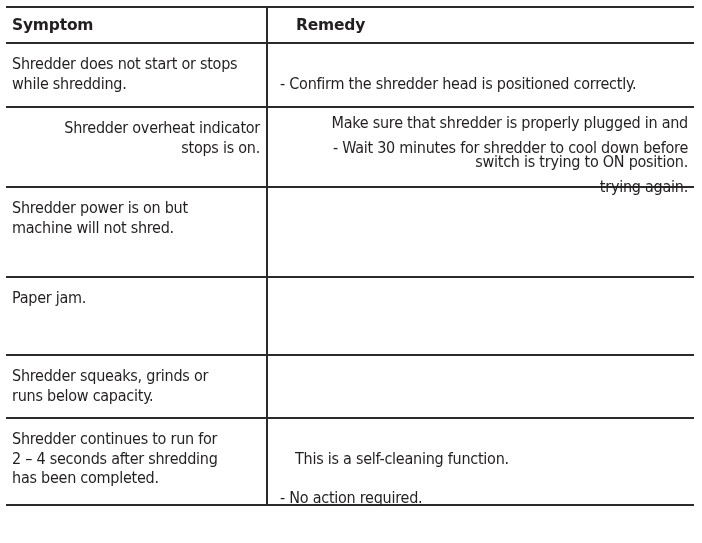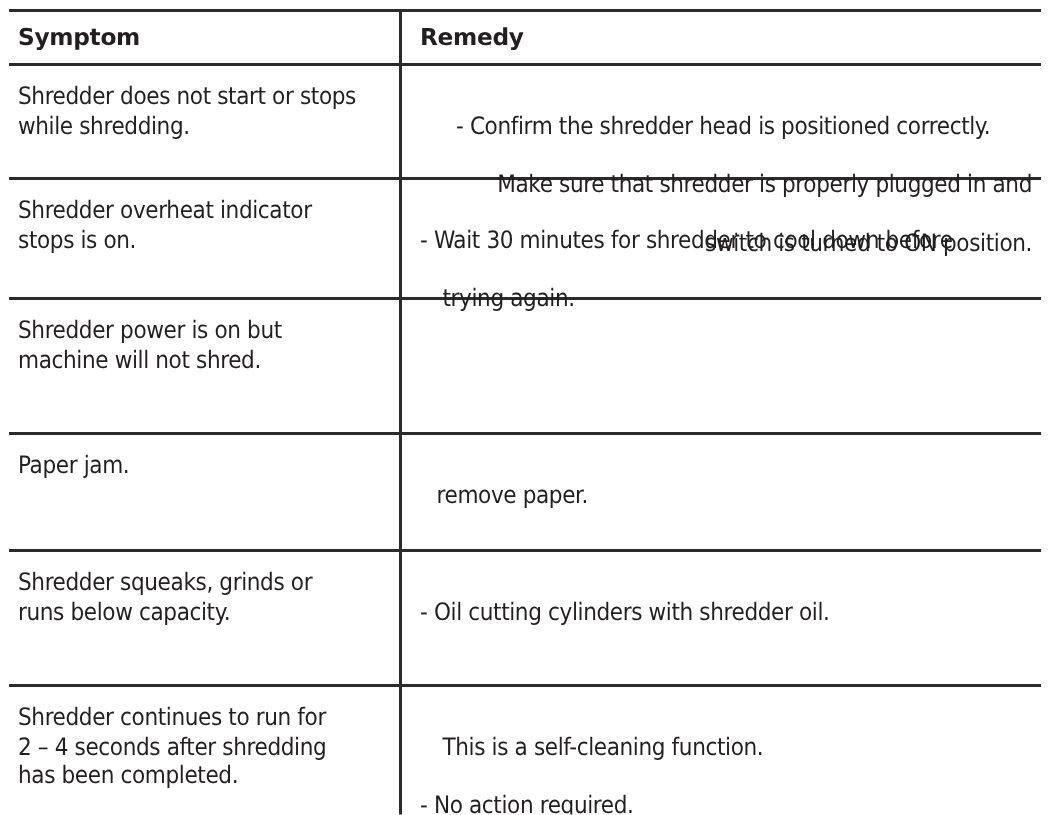--- a/index.html
+++ b/index.html
@@ -21,21 +21,21 @@
       top: 6px;
       width: 688px;
       border-top: 2px solid #2b2b2b;
       border-bottom: 2px solid #2b2b2b;
     }
     .row {
       display: flex;
       border-top: 2px solid #2b2b2b;
       box-sizing: border-box;
     }
-    .row.first { border-top: none; }
+    .row.first { border-top: none; gap: 16px; }
     .cell {
       box-sizing: border-box;
       padding: 0 6px;
       font-size: 16px;
       line-height: 19.5px;
       letter-spacing: -0.25px;
     }
     .cell.symptom {
       width: 262px;
       border-right: 2px solid #2b2b2b;
@@ -48,47 +48,47 @@
     }
     .header .cell {
       font-weight: bold;
       font-family: "DejaVu Sans", "Liberation Sans", sans-serif;
       font-size: 15.5px;
       letter-spacing: -0.2px;
       padding-top: 8px;
       height: 34px;
     }
     .body-row .cell { padding-top: 10px; }
-    .r1 { height: 76px; gap: 24px; }
-    .r2 { height: 80px; }
+    .r1 { height: 64px; }
+    .r2 { height: 80px; text-align: right; }
     .r3 { height: 90px; }
     .r4 { height: 78px; }
-    .r5 { height: 90px; }
-    .r6 { height: 104px; }
+    .r5 { height: 63px; }
+    .r6 { height: 87px; }
     .line { display: block; white-space: nowrap; }
     .indent { padding-left: 9px; text-align: right; }
   </style>
 </head>
 <body>
 
 <div class="table">
   <div class="row first header">
     <div class="cell symptom">Symptom</div>
     <div class="cell remedy">Remedy</div>
   </div>
 
   <div class="row body-row r1">
     <div class="cell symptom">
       <span class="line">Shredder does not start or stops</span>
       <span class="line">while shredding.</span>
     </div>
     <div class="cell remedy">
       <span class="line">- Confirm the shredder head is positioned correctly.</span>
       <span class="line indent">Make sure that shredder is properly plugged in and</span>
-      <span class="line indent">switch is turned to ON position.</span>
+      <span class="line indent">switch is trying to ON position.</span>
     </div>
   </div>
 
   <div class="row body-row r2">
     <div class="cell symptom">
       <span class="line">Shredder overheat indicator</span>
       <span class="line">stops is on.</span>
     </div>
     <div class="cell remedy">
       <span class="line">-  Wait 30 minutes for shredder to cool down before</span>
@@ -101,31 +101,27 @@
       <span class="line">Shredder power is on but</span>
       <span class="line">machine will not shred.</span>
     </div>
   </div>
 
   <div class="row body-row r4">
     <div class="cell symptom">
       <span class="line">Paper jam.</span>
     </div>
     <div class="cell remedy">
-      <span class="line" style="padding-left:11px">remove paper.</span>
     </div>
   </div>
 
   <div class="row body-row r5">
     <div class="cell symptom">
       <span class="line">Shredder squeaks, grinds or</span>
       <span class="line">runs below capacity.</span>
-    </div>
-    <div class="cell remedy">
-      <span class="line">-  Oil cutting cylinders with shredder oil.</span>
     </div>
   </div>
 
   <div class="row body-row r6">
     <div class="cell symptom">
       <span class="line">Shredder continues to run for</span>
       <span class="line">2 – 4 seconds after shredding</span>
       <span class="line">has been completed.</span>
     </div>
     <div class="cell remedy">

